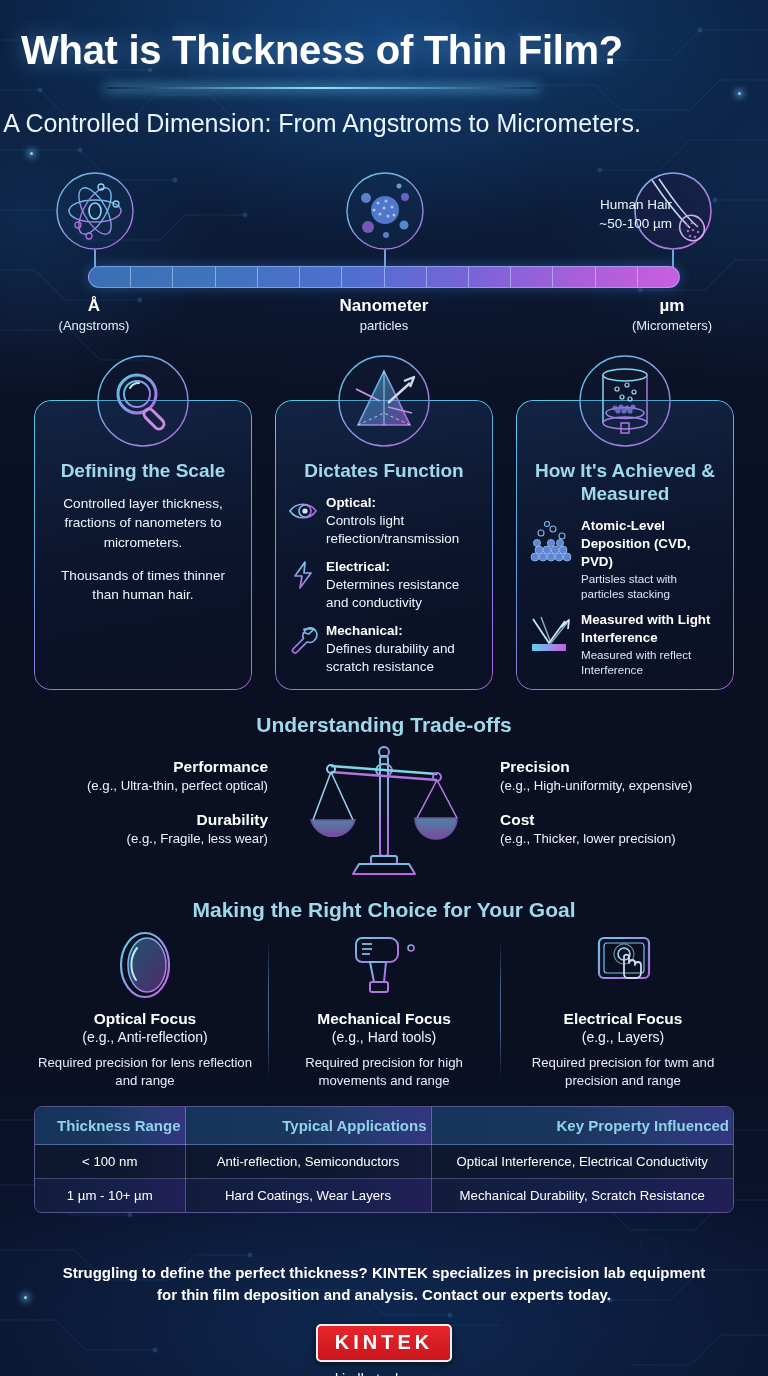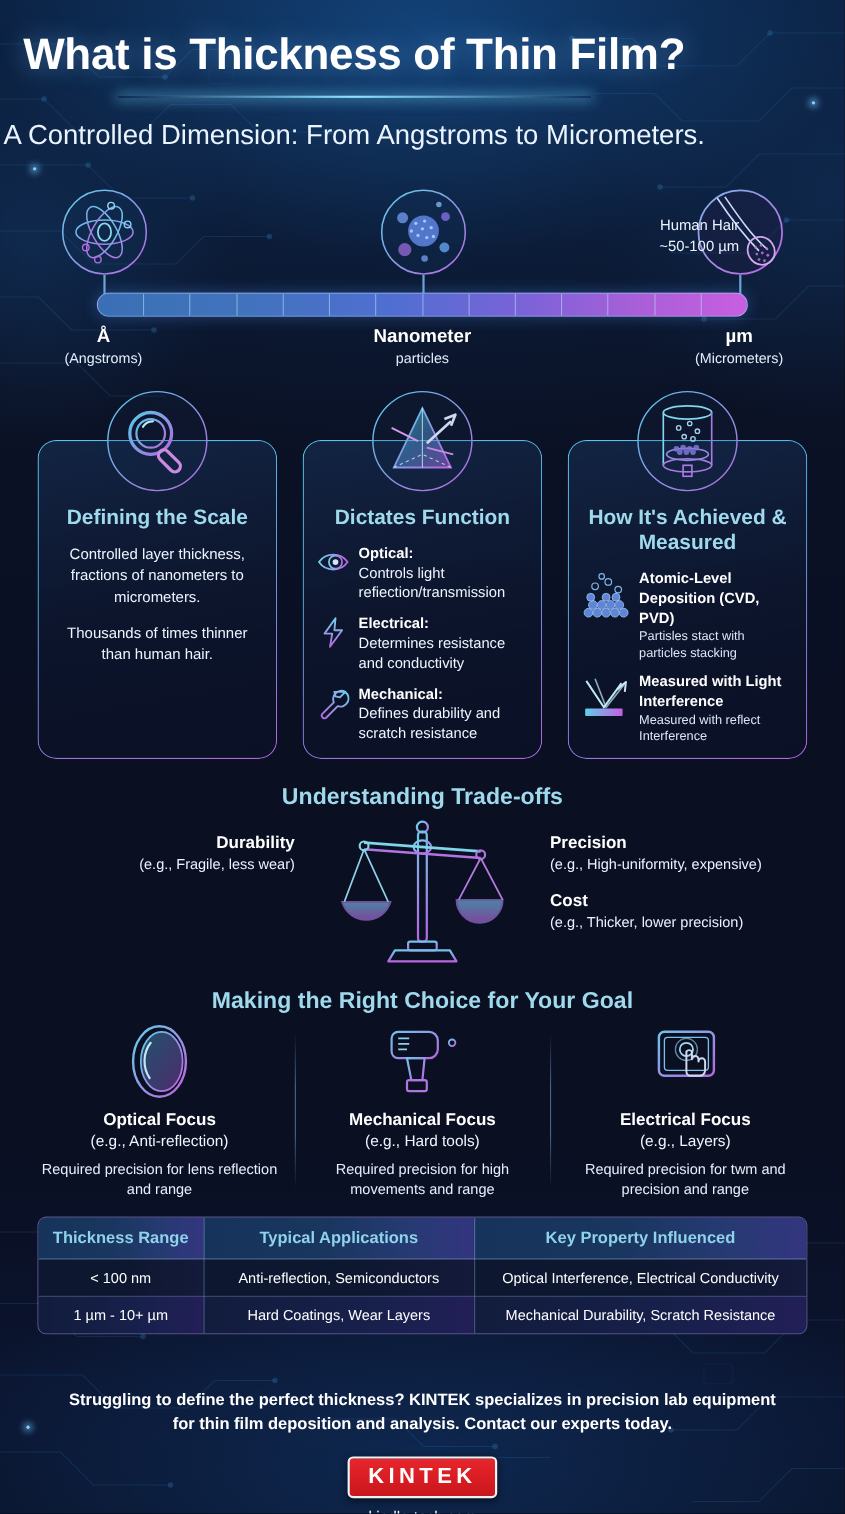--- a/index.html
+++ b/index.html
@@ -120,21 +120,21 @@
   .choice-col .cdesc{ font-size:13.2px; color:#e6eefb; margin-top:9px; line-height:1.4; }
   .vsep { position:absolute; top:8px; width:1px; height:142px;
           background:linear-gradient(180deg, rgba(120,170,230,0) 0%, rgba(120,170,230,0.55) 35%, rgba(120,170,230,0.55) 65%, rgba(120,170,230,0) 100%); }
 
   
   .tbl-wrap { position:absolute; top:1106px; left:34px; width:700px; border-radius:8px; overflow:hidden;
               border:1px solid rgba(150,140,220,0.55); }
   table { width:100%; border-collapse:collapse; }
   thead th {
     background:linear-gradient(90deg,#16335c 0%,#19365f 45%,#263a72 75%,#33357f 100%);
-    color:#8fd3ea; font-size:15px; font-weight:bold; padding:10px 4px; text-align:center;
+    color:#8fd3ea; font-size:15px; font-weight:bold; padding:10px 4px; text-align:right;
     border-right:1px solid rgba(150,180,230,0.45);
     border-bottom:1px solid rgba(150,180,230,0.45);
   }
   thead th:last-child { border-right:none; }
   tbody td {
     color:#ffffff; font-size:13.2px; padding:9px 6px; text-align:center;
     border-right:1px solid rgba(150,180,230,0.38);
     border-bottom:1px solid rgba(150,180,230,0.32);
   }
   tbody td:last-child { border-right:none; }
@@ -541,20 +541,24 @@
         </span>
       </div>
     </div>
   </div>
 
   <div class="section-title" style="top:713px;">Understanding Trade-offs</div>
   <div class="tradeoffs">
 
     <div class="to-col to-left">
       <div class="to-item">
+        <div class="lbl">Performance</div>
+        <div class="eg">(e.g., Ultra-thin, perfect optical)</div>
+      </div>
+      <div class="to-item">
         <div class="lbl">Durability</div>
         <div class="eg">(e.g., Fragile, less wear)</div>
       </div>
     </div>
 
     <div class="scale-icon">
       <svg viewBox="0 0 150 140">
         <defs>
             <linearGradient id="gS" x1="0" y1="0" x2="1" y2="1">
           <stop offset="0%" stop-color="#6fd8ea"></stop>

